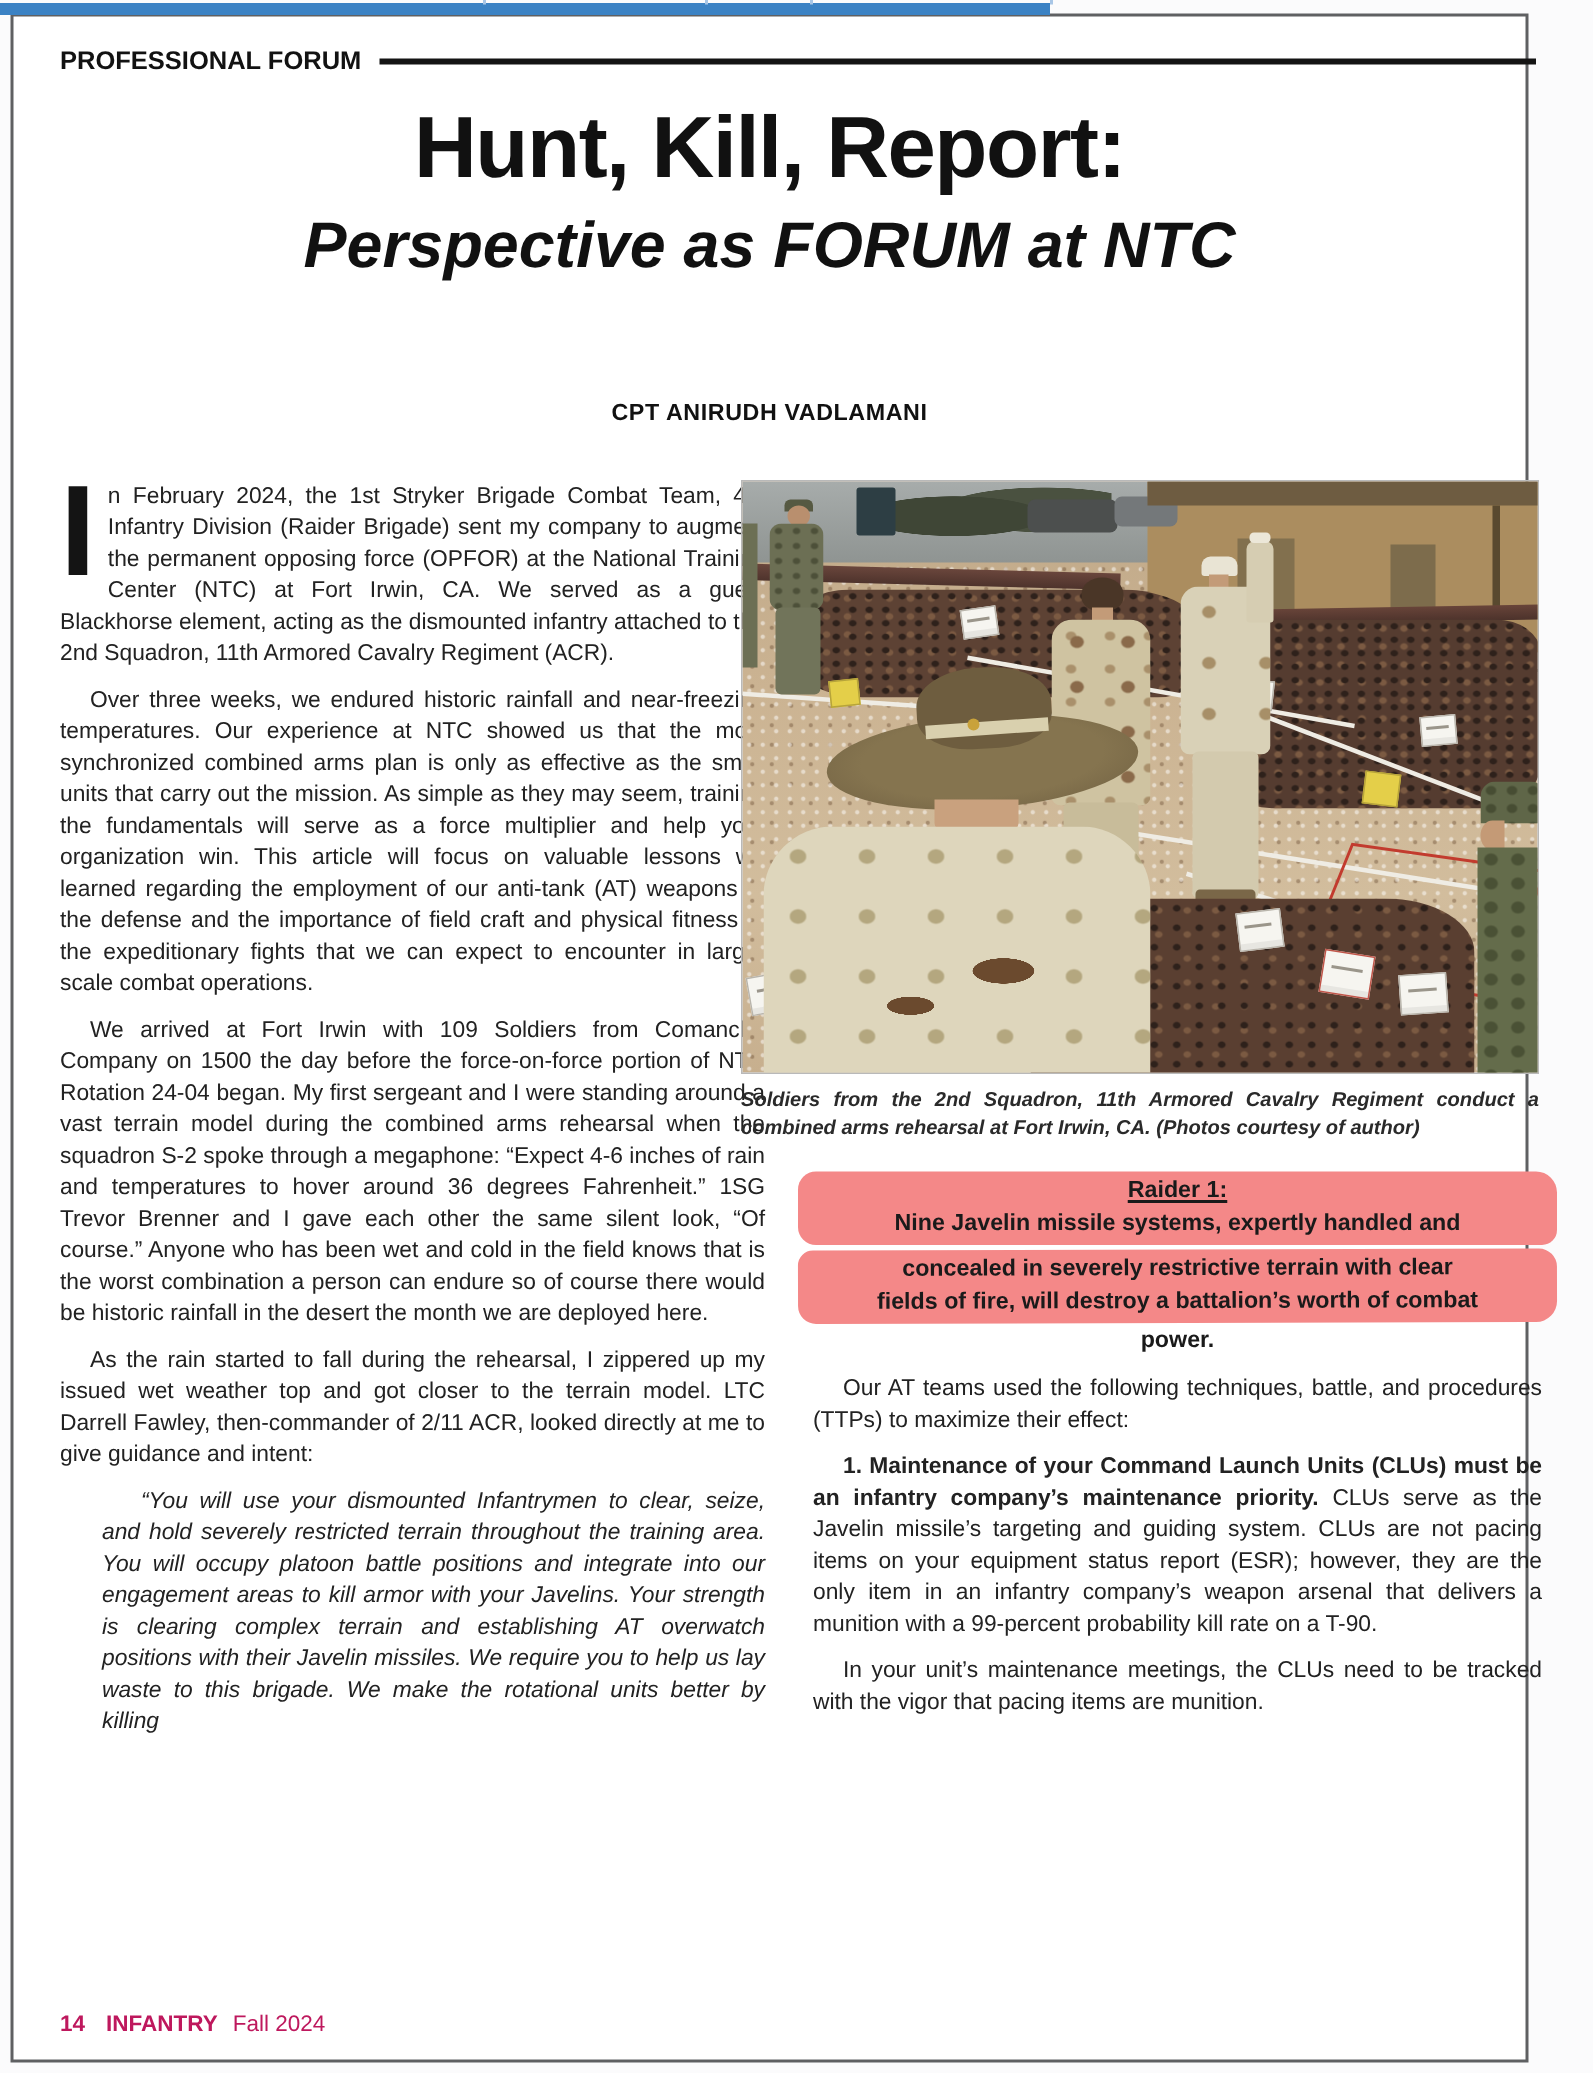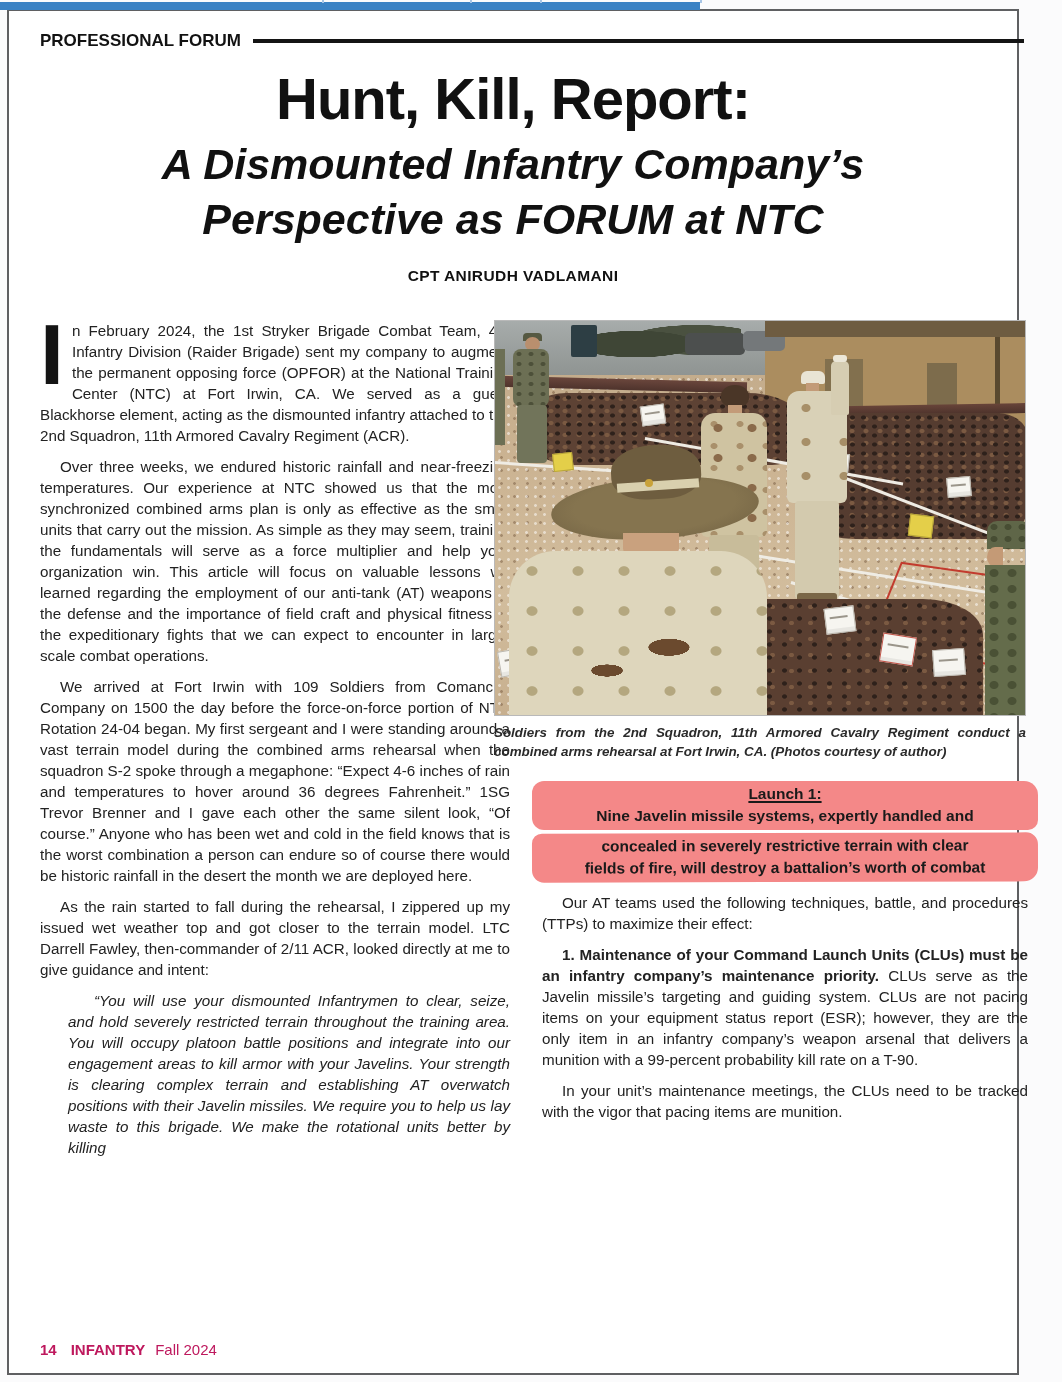--- a/index.html
+++ b/index.html
@@ -150,21 +150,20 @@
 <div class="top-tick" style="left:700px"></div>
 
 <div class="page">
 
   <div class="kicker">
     <span class="kicker-label">PROFESSIONAL FORUM</span>
     <div class="kicker-rule"></div>
   </div>
   <h1 class="title" style="margin:0;">Hunt, Kill, Report:</h1>
   <div class="subtitle">
-    <div>A Dismounted Infantry Company’s</div>
     <div>Perspective as FORUM at NTC</div>
   </div>
   <div class="author">CPT ANIRUDH VADLAMANI</div>
 
   <div class="left-col col">
     <p class="first">
       <span class="dropcap">I</span><span>n February 2024, the 1st Stryker Brigade Combat Team, 4th Infantry Division (Raider Brigade) sent my company to augment the permanent opposing force (OPFOR) at the National Training Center (NTC) at Fort Irwin, CA. We served as a guest Blackhorse element, acting as the dismounted infantry attached to the 2nd Squadron, 11th Armored Cavalry Regiment (ACR).</span>
     </p>
     <p>Over three weeks, we endured historic rainfall and near-freezing temperatures. Our experience at NTC showed us that the most synchronized combined arms plan is only as effective as the small units that carry out the mission. As simple as they may seem, training the fundamentals will serve as a force multiplier and help your organization win. This article will focus on valuable lessons we learned regarding the employment of our anti-tank (AT) weapons in the defense and the importance of field craft and physical fitness in the expeditionary fights that we can expect to encounter in large-scale combat operations.</p>
     <p>We arrived at Fort Irwin with 109 Soldiers from Comanche Company on 1500 the day before the force-on-force portion of NTC Rotation 24-04 began. My first sergeant and I were standing around a vast terrain model during the combined arms rehearsal when the squadron S-2 spoke through a megaphone: “Expect 4-6 inches of rain and temperatures to hover around 36 degrees Fahrenheit.” 1SG Trevor Brenner and I gave each other the same silent look, “Of course.” Anyone who has been wet and cold in the field knows that is the worst combination a person can endure so of course there would be historic rainfall in the desert the month we are deployed here.</p>
@@ -234,27 +233,28 @@
     <div class="sold s6-badge"></div>
     <div class="sold s6-neck"></div>
     <div class="sold s6-body"></div>
   </div>
   <div class="caption">Soldiers from the 2nd Squadron, 11th Armored Cavalry Regiment conduct a combined arms rehearsal at Fort Irwin, CA. (Photos courtesy of author)</div>
 
   <div class="right-col col">
 
     <div class="lesson">
       <div class="hl">
-        <div class="lesson-heading">Launch 1:</div>
+        <div class="lesson-heading">Raider 1:</div>
         <div>Nine Javelin missile systems, expertly handled and</div>
       </div>
       <div class="hl hl2">
         <div>concealed in severely restrictive terrain with clear</div>
         <div>fields of fire, will destroy a battalion’s worth of combat</div>
       </div>
+      <div class="lesson-plain">power.</div>
     </div>
 
     <p>Our AT teams used the following techniques, battle, and procedures (TTPs) to maximize their effect:</p>
     <p>
       <span class="bold-lead">1. Maintenance of your Command Launch Units (CLUs) must be an infantry company’s maintenance priority.</span><span> CLUs serve as the Javelin missile’s targeting and guiding system. CLUs are not pacing items on your equipment status report (ESR); however, they are the only item in an infantry company’s weapon arsenal that delivers a munition with a 99-percent probability kill rate on a T-90.</span>
     </p>
     <p>In your unit’s maintenance meetings, the CLUs need to be tracked with the vigor that pacing items are munition.</p>
   </div>
 
   <div class="footer">

